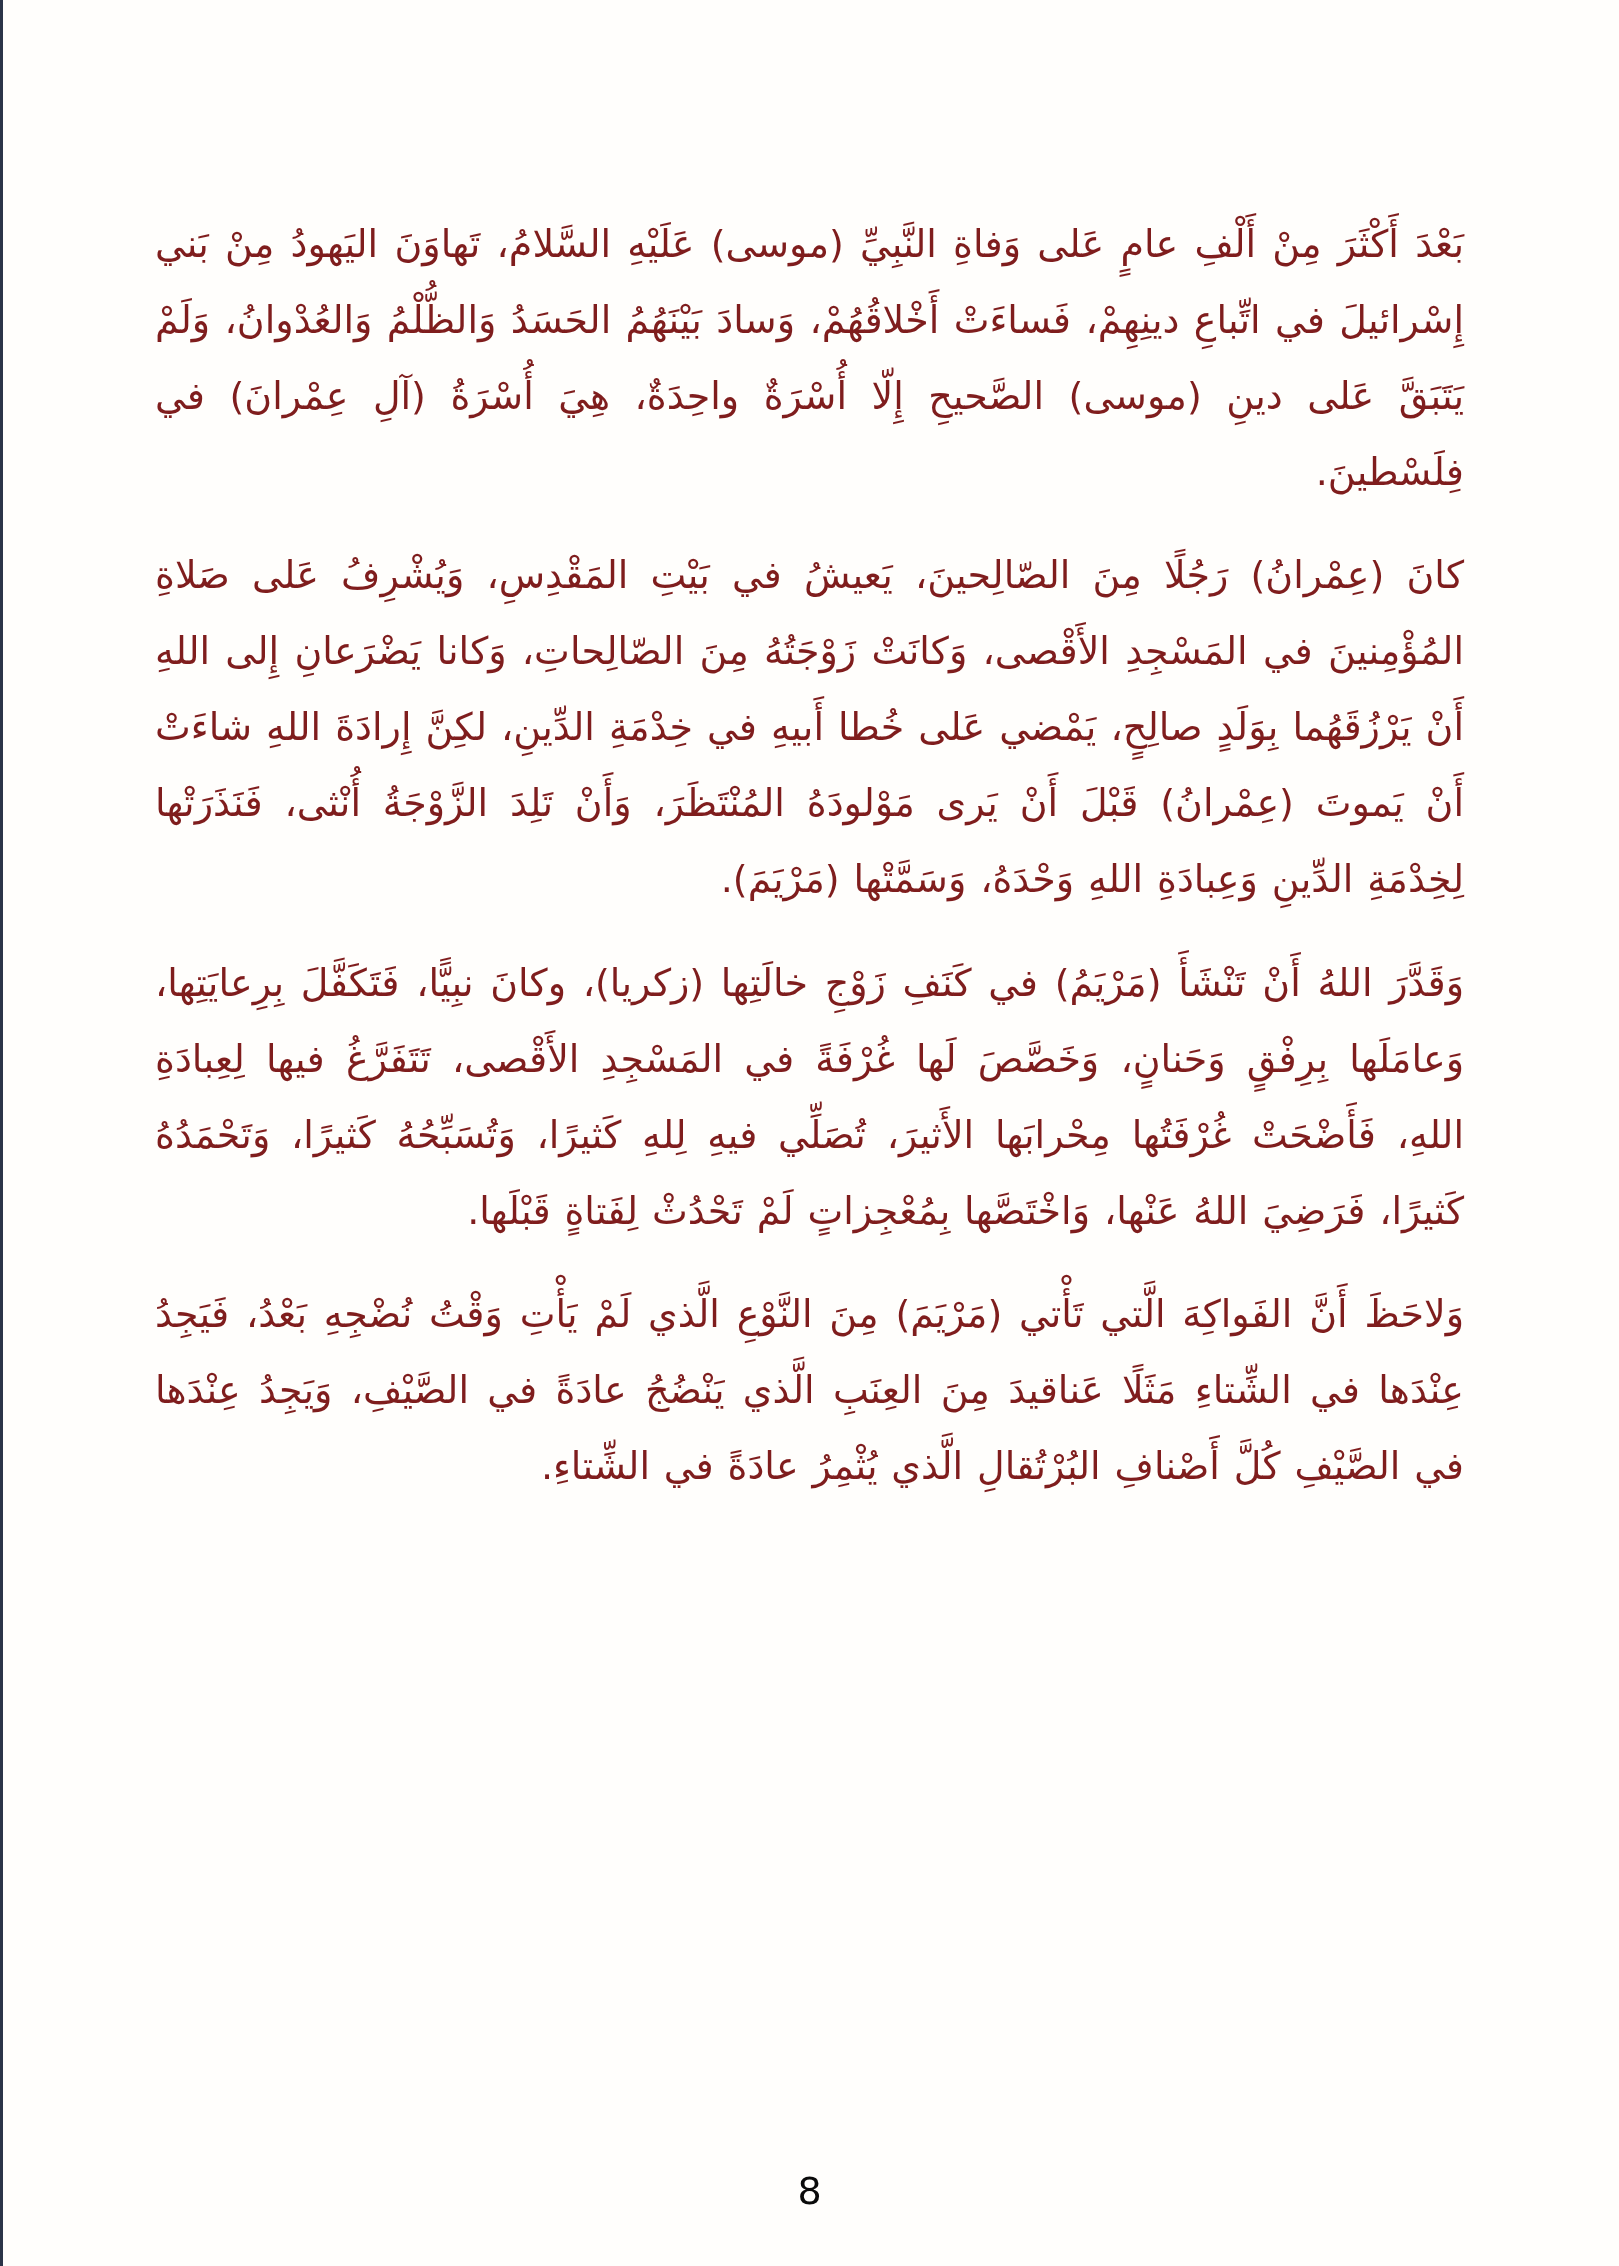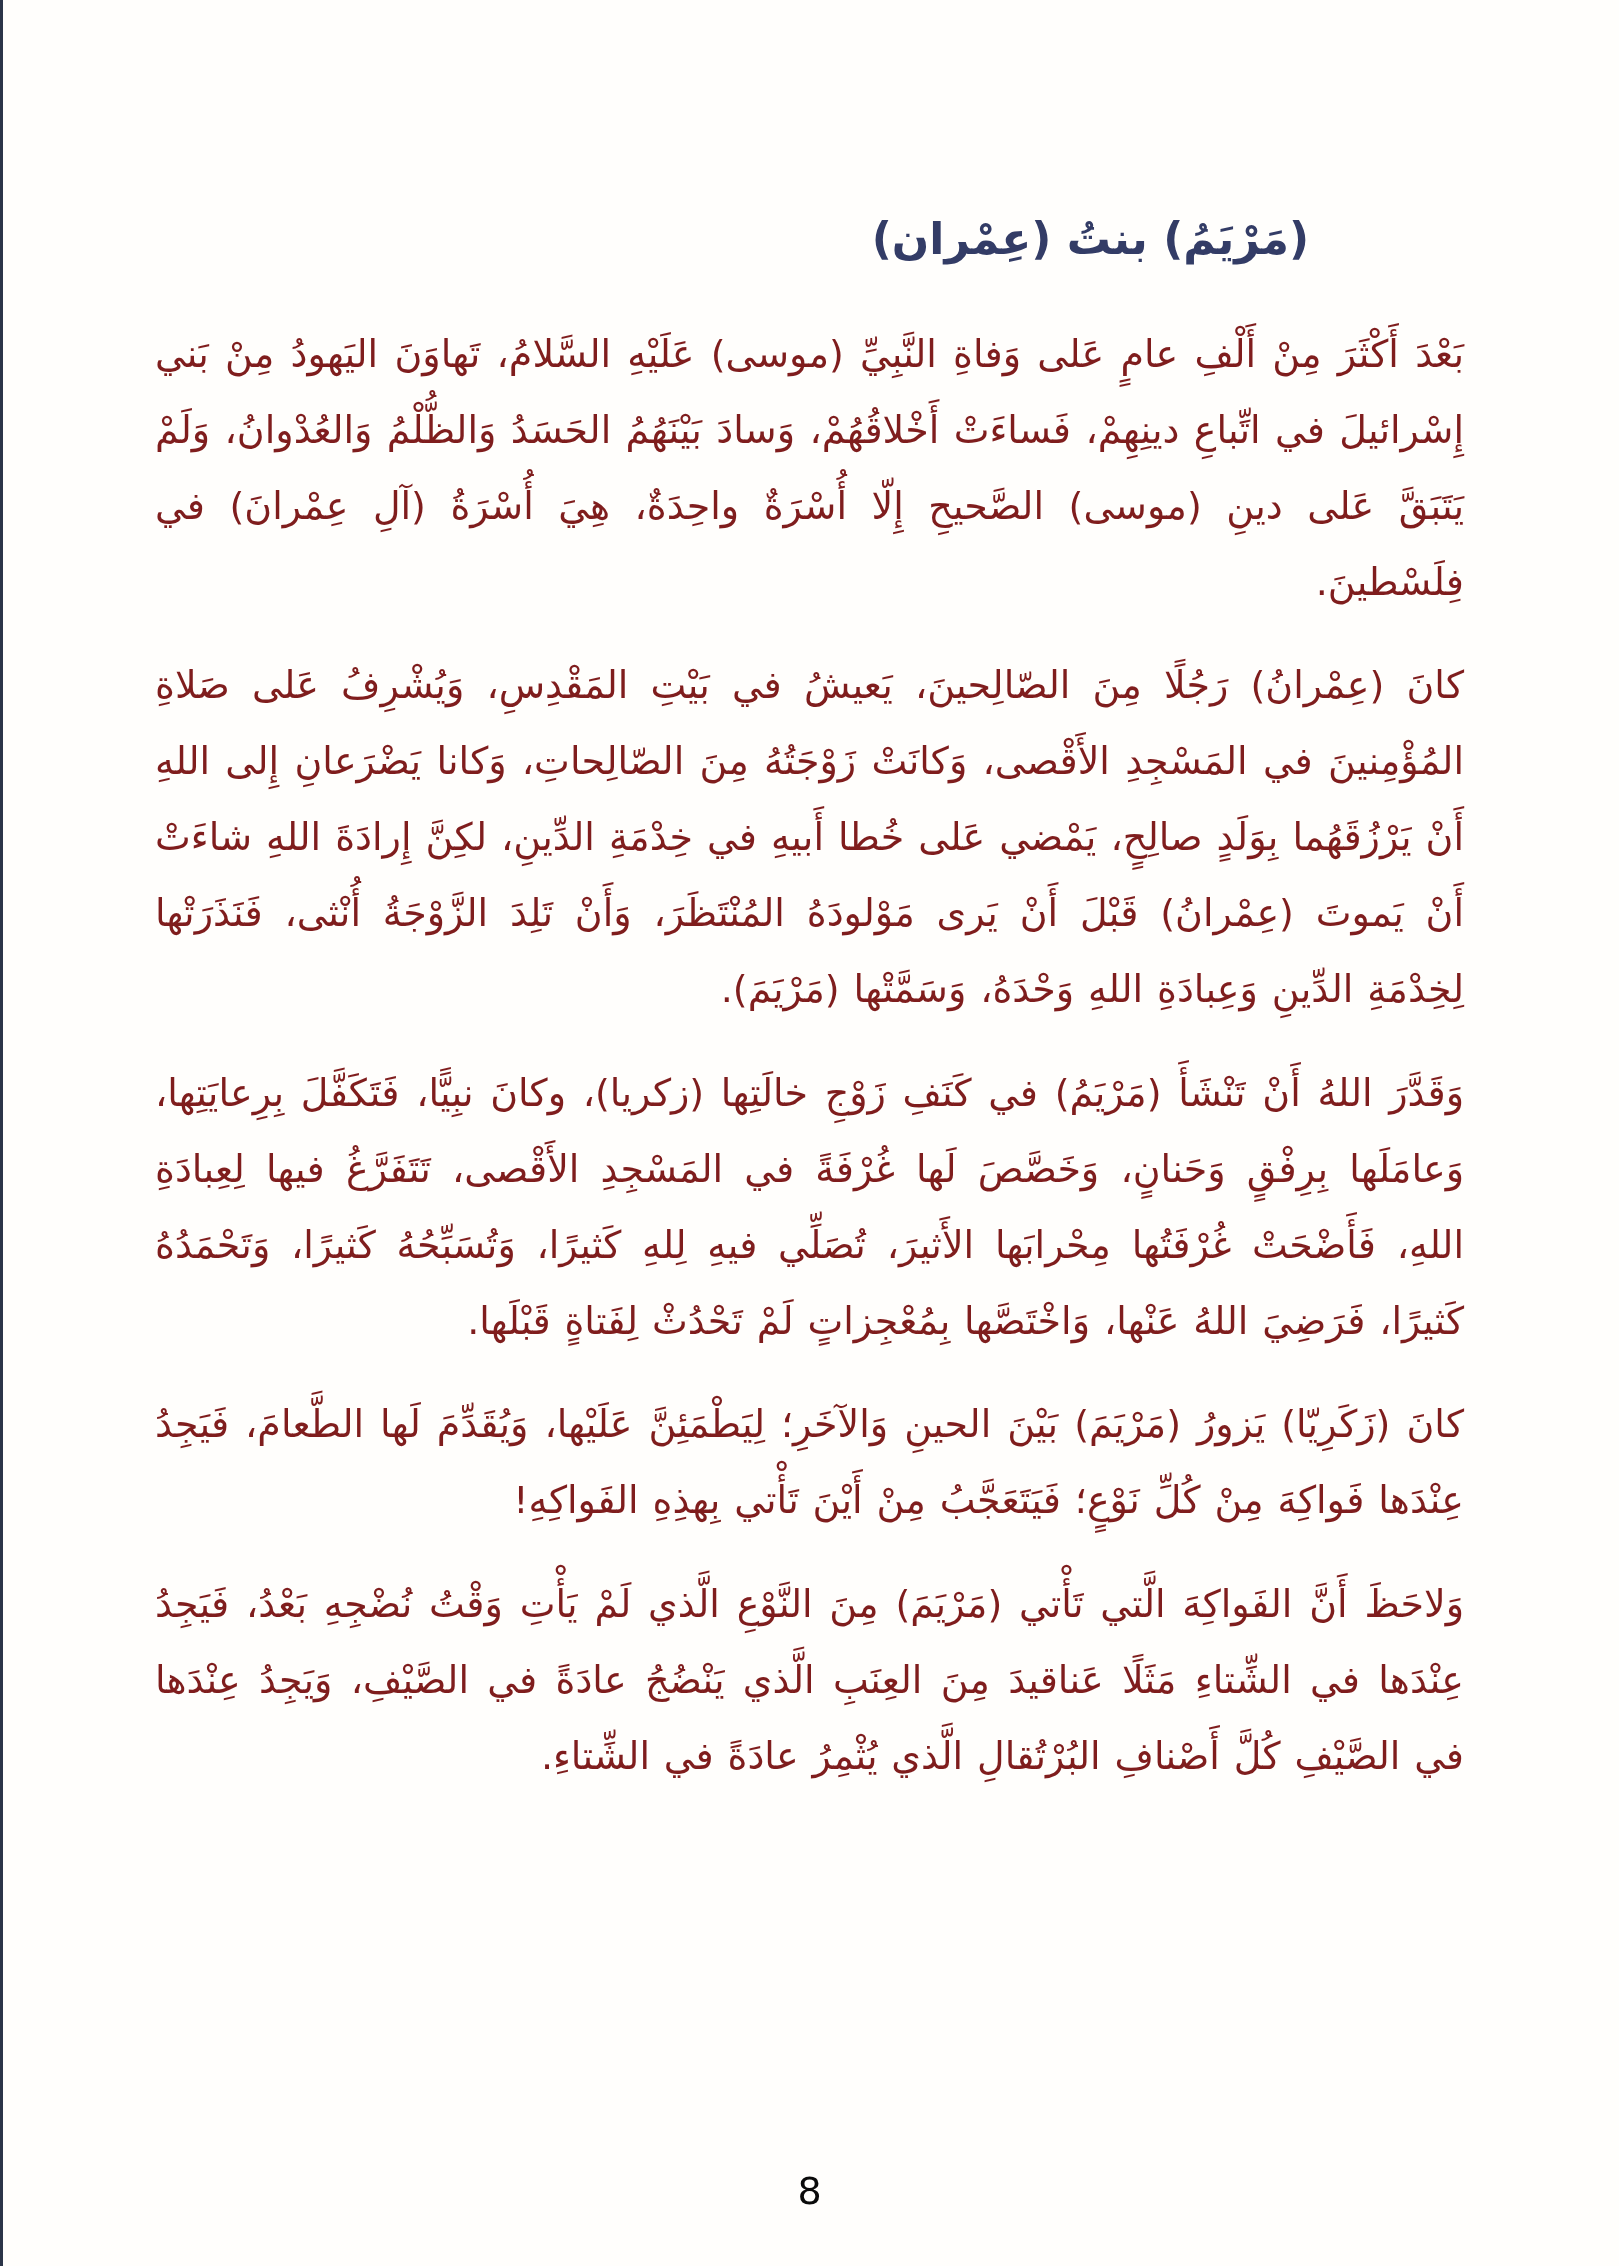--- a/index.html
+++ b/index.html
@@ -60,27 +60,25 @@
 </style>
 </head>
 <body>
 
 <div class="page">
 
   <div class="edge-line"></div>
 
   <div class="content">
 
-    <h1 class="title">(مَرْيَمُ) بنتُ (عِمْران)</h1>
 
     <div class="body-text">
       <p>بَعْدَ أَكْثَرَ مِنْ أَلْفِ عامٍ عَلى وَفاةِ النَّبِيِّ (موسى) عَلَيْهِ السَّلامُ، تَهاوَنَ اليَهودُ مِنْ بَني إِسْرائيلَ في اتِّباعِ دينِهِمْ، فَساءَتْ أَخْلاقُهُمْ، وَسادَ بَيْنَهُمُ الحَسَدُ وَالظُّلْمُ وَالعُدْوانُ، وَلَمْ يَتَبَقَّ عَلى دينِ (موسى) الصَّحيحِ إِلّا أُسْرَةٌ واحِدَةٌ، هِيَ أُسْرَةُ (آلِ عِمْرانَ) في فِلَسْطينَ.</p>
       <p>كانَ (عِمْرانُ) رَجُلًا مِنَ الصّالِحينَ، يَعيشُ في بَيْتِ المَقْدِسِ، وَيُشْرِفُ عَلى صَلاةِ المُؤْمِنينَ في المَسْجِدِ الأَقْصى، وَكانَتْ زَوْجَتُهُ مِنَ الصّالِحاتِ، وَكانا يَضْرَعانِ إِلى اللهِ أَنْ يَرْزُقَهُما بِوَلَدٍ صالِحٍ، يَمْضي عَلى خُطا أَبيهِ في خِدْمَةِ الدِّينِ، لكِنَّ إِرادَةَ اللهِ شاءَتْ أَنْ يَموتَ (عِمْرانُ) قَبْلَ أَنْ يَرى مَوْلودَهُ المُنْتَظَرَ، وَأَنْ تَلِدَ الزَّوْجَةُ أُنْثى، فَنَذَرَتْها لِخِدْمَةِ الدِّينِ وَعِبادَةِ اللهِ وَحْدَهُ، وَسَمَّتْها (مَرْيَمَ).</p>
       <p>وَقَدَّرَ اللهُ أَنْ تَنْشَأَ (مَرْيَمُ) في كَنَفِ زَوْجِ خالَتِها (زكريا)، وكانَ نبِيًّا، فَتَكَفَّلَ بِرِعايَتِها، وَعامَلَها بِرِفْقٍ وَحَنانٍ، وَخَصَّصَ لَها غُرْفَةً في المَسْجِدِ الأَقْصى، تَتَفَرَّغُ فيها لِعِبادَةِ اللهِ، فَأَضْحَتْ غُرْفَتُها مِحْرابَها الأَثيرَ، تُصَلِّي فيهِ لِلهِ كَثيرًا، وَتُسَبِّحُهُ كَثيرًا، وَتَحْمَدُهُ كَثيرًا، فَرَضِيَ اللهُ عَنْها، وَاخْتَصَّها بِمُعْجِزاتٍ لَمْ تَحْدُثْ لِفَتاةٍ قَبْلَها.</p>
-      <p>كانَ (زَكَرِيّا) يَزورُ (مَرْيَمَ) بَيْنَ الحينِ وَالآخَرِ؛ لِيَطْمَئِنَّ عَلَيْها، وَيُقَدِّمَ لَها الطَّعامَ، فَيَجِدُ عِنْدَها فَواكِهَ مِنْ كُلِّ نَوْعٍ؛ فَيَتَعَجَّبُ مِنْ أَيْنَ تَأْتي بِهذِهِ الفَواكِهِ!</p>
       <p>وَلاحَظَ أَنَّ الفَواكِهَ الَّتي تَأْتي (مَرْيَمَ) مِنَ النَّوْعِ الَّذي لَمْ يَأْتِ وَقْتُ نُضْجِهِ بَعْدُ، فَيَجِدُ عِنْدَها في الشِّتاءِ مَثَلًا عَناقيدَ مِنَ العِنَبِ الَّذي يَنْضُجُ عادَةً في الصَّيْفِ، وَيَجِدُ عِنْدَها في الصَّيْفِ كُلَّ أَصْنافِ البُرْتُقالِ الَّذي يُثْمِرُ عادَةً في الشِّتاءِ.</p>
     </div>
 
   </div>
 
   <div class="page-number">8</div>
 
 </div>
 
 

